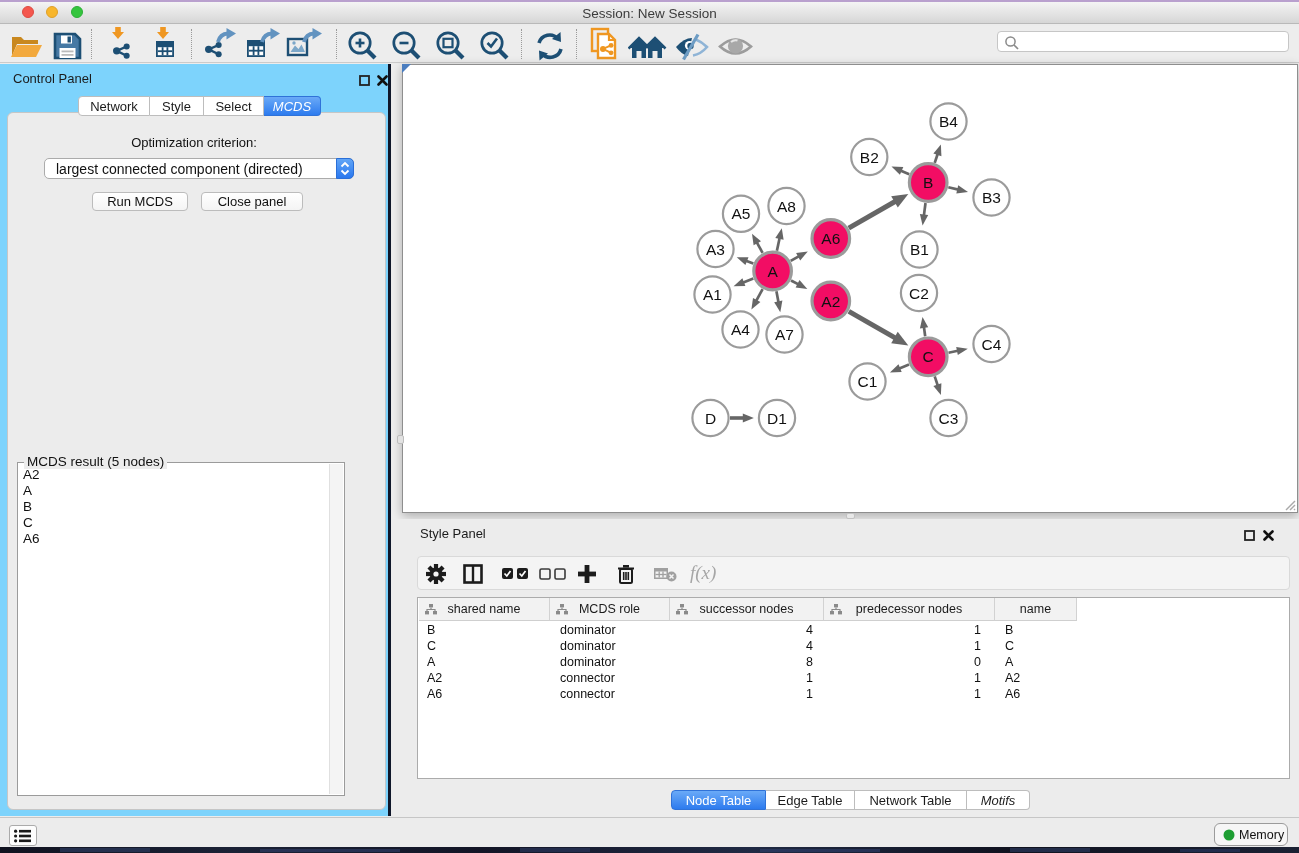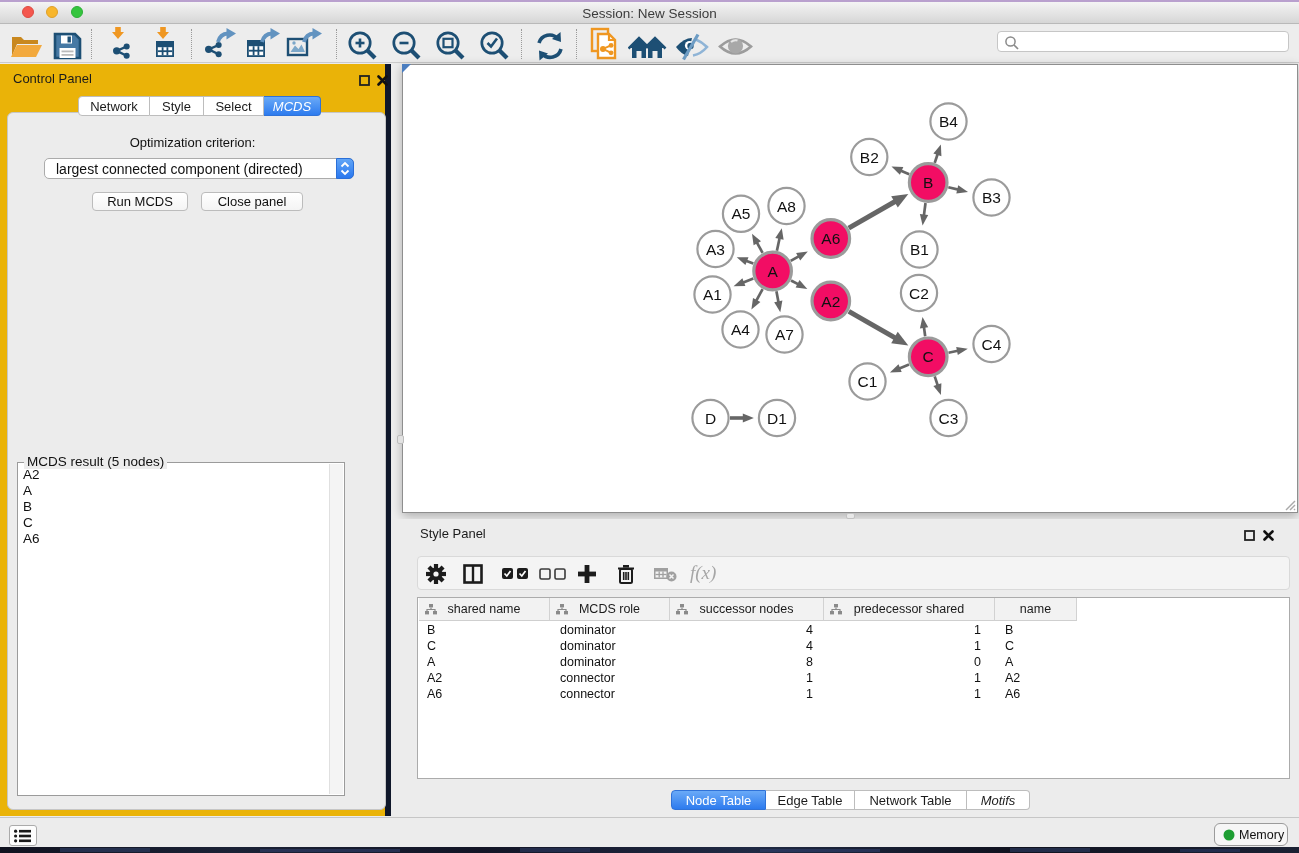--- a/index.html
+++ b/index.html
@@ -12,21 +12,21 @@
 #ttl-red{left:22px;background:#f4574e;border:1px solid #dd4b42;}
 #ttl-yel{left:46px;background:#f8b62c;border:1px solid #dfa02a;}
 #ttl-grn{left:71px;background:#35c53e;border:1px solid #2daf38;}
 #titlebar .title{position:absolute;left:0;right:0;top:4px;text-align:center;font-size:13.5px;color:#3c3c3c;}
 
 #toolbar{left:0;top:26px;width:1299px;height:37px;background:#ededed;border-bottom:1px solid #cbcbcb;}
 .tsep{position:absolute;top:3px;height:30px;width:0;border-left:1px dotted #9a9a9a;}
 .ticon{position:absolute;top:2px;width:34px;height:34px;}
 #searchbox{position:absolute;left:997px;top:5px;width:292px;height:21px;background:#fff;border:1px solid #c6c6c6;border-radius:4px;}
 
-#cpanel{left:0;top:64px;width:391px;height:752px;background:#eab308;border-right:6px solid #0f172a;}
+#cpanel{left:0;top:64px;width:391px;height:752px;background:#7dd3fc;border-right:3px solid #0f172a;}
 .panhead{position:absolute;left:13px;top:7px;font-size:13px;color:#1b1b1b;}
 .wicon{position:absolute;top:11px;}
 .tabrow{position:absolute;display:flex;height:20px;}
 .tab{height:20px;border:1px solid #bdbdbd;border-left:none;background:#fff;color:#1b1b1b;font-size:13px;text-align:center;line-height:19px;}
 .tab.first{border-left:1px solid #bdbdbd;border-radius:4px 0 0 4px;}
 .tab.last{border-radius:0 4px 4px 0;font-style:italic;}
 .tab.sel{background:linear-gradient(#6aaaf7,#2d7bee);border-color:#2f72d8;color:#fff;}
 #cp-inner{position:absolute;left:7px;top:48px;width:379px;height:698px;background:#ececec;border:1px solid #c6c6c6;border-radius:6px;}
 #optlabel{position:absolute;left:0;width:100%;top:71px;text-align:center;font-size:13px;color:#111;}
 #combo{position:absolute;left:44px;top:94px;width:310px;height:21px;background:#fff;border:1px solid #ababab;border-radius:5px;}
@@ -450,21 +450,21 @@
       </div>
 <div class="thead" style="left:406px;width:171px">
         <svg style="position:absolute;left:6px;top:6px" width="12" height="11" viewBox="0 0 12 11">
           <g fill="#8a8a8a">
             <rect x="4" y="0" width="4" height="3.4"></rect>
             <rect x="0" y="7" width="4" height="3.4"></rect>
             <rect x="8" y="7" width="4" height="3.4"></rect>
           </g>
           <path d="M6 3.4 L6 5.5 M2 7 L2 5.5 L10 5.5 L10 7" fill="none" stroke="#8a8a8a" stroke-width="1.2"></path>
         </svg>
-        <div class="lbl">predecessor shared</div>
+        <div class="lbl">predecessor nodes</div>
       </div>
 <div class="thead" style="left:577px;width:82px">
         <div class="lbl">name</div>
       </div>
 <div class="trow" style="left:9px;top:25px">B</div>
 <div class="trow" style="left:142px;top:25px">dominator</div>
 <div class="trow" style="left:252px;top:25px;width:143px;text-align:right">4</div>
 <div class="trow" style="left:406px;top:25px;width:157px;text-align:right">1</div>
 <div class="trow" style="left:587px;top:25px">B</div>
 <div class="trow" style="left:9px;top:41px">C</div>

